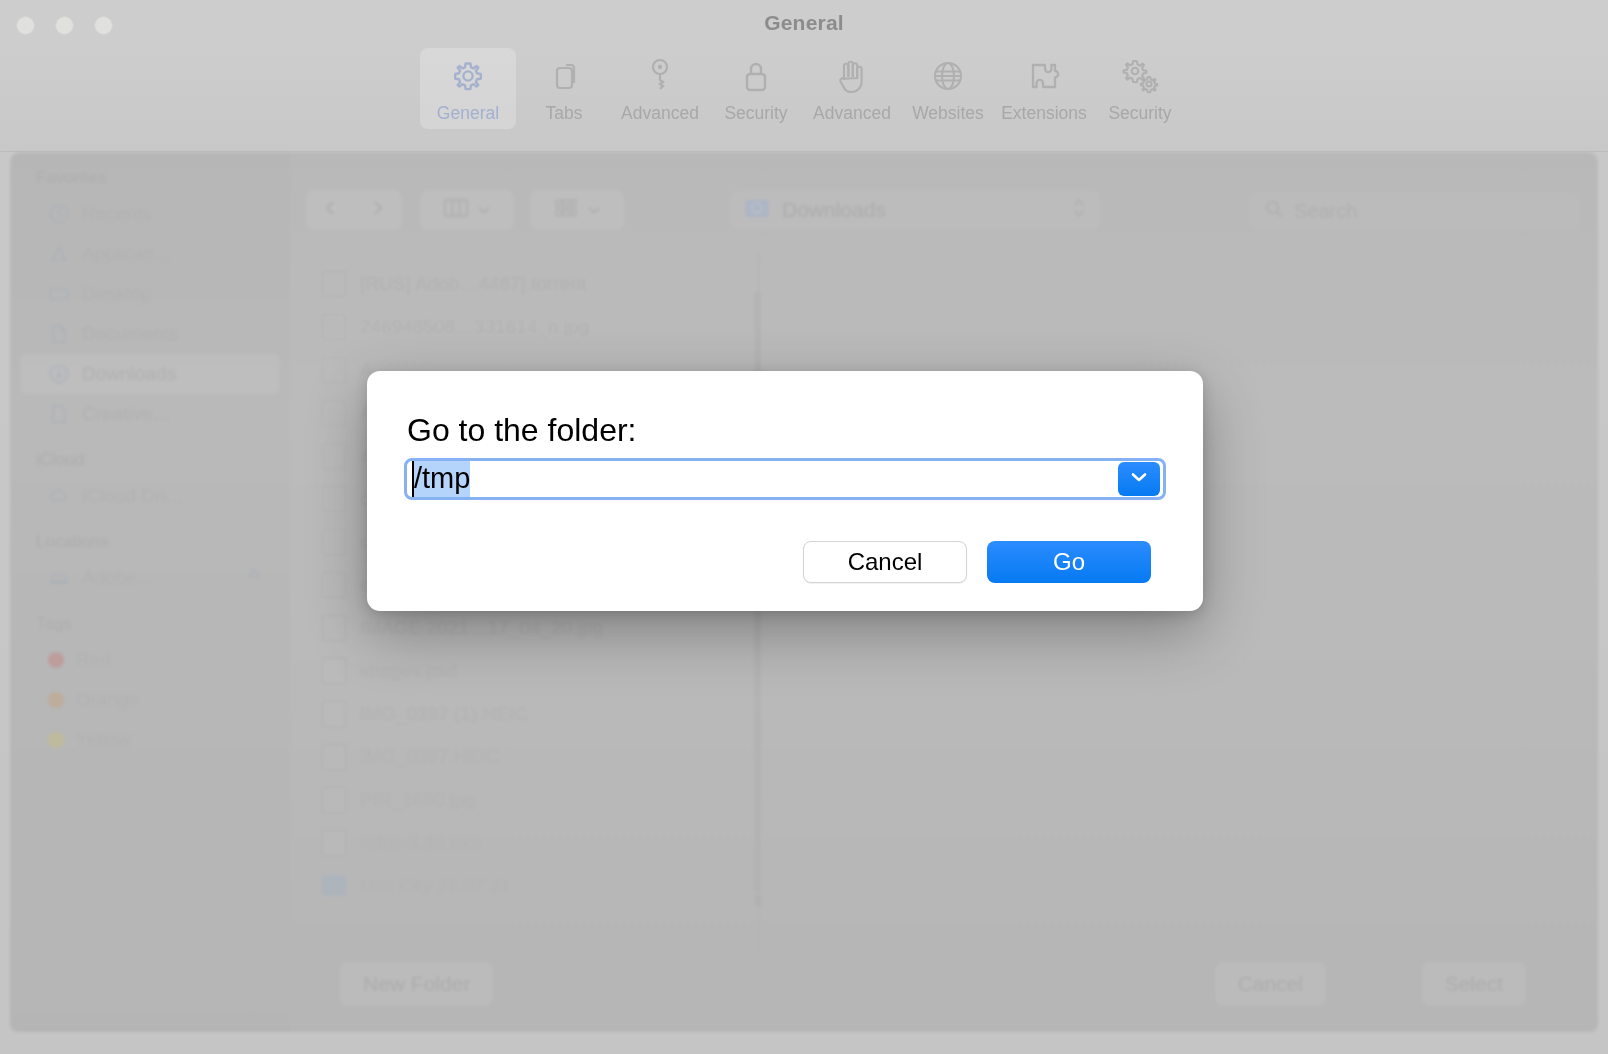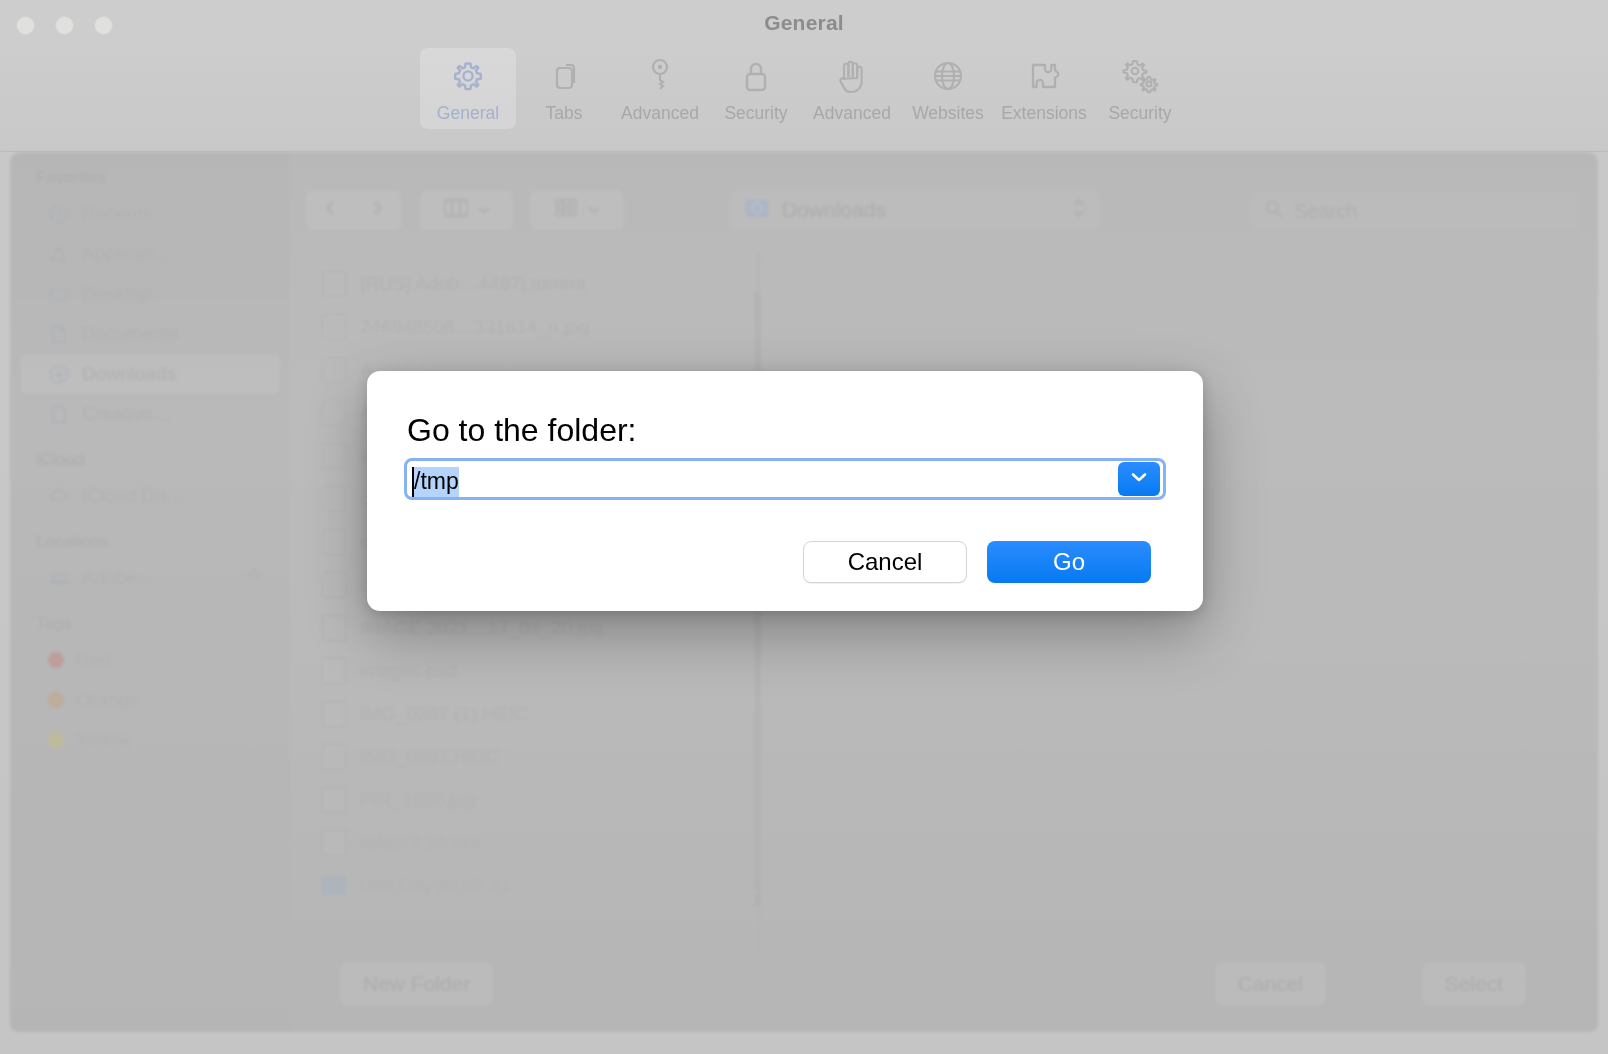--- a/index.html
+++ b/index.html
@@ -177,23 +177,23 @@
   .combo-wrap {
     position: absolute; left: 37px; top: 87px;
     width: 762px; height: 42px;
     border-radius: 8px;
     border: 3.5px solid #86b2f4;
     background: #fff;
     display: flex; align-items: center;
   }
   .combo-input {
     flex: 1; height: 100%;
-    display: flex; align-items: flex-end;
+    display: flex; align-items: flex-start;
     padding-left: 5px;
-    font-size: 23px; color: #000;
+    font-size: 29px; color: #000;
     font-family: "Liberation Sans", sans-serif;
   }
   .sel-text {
     background: #b5d4fb;
     padding: 1px 0 2px 0;
     border-left: 2px solid #000;
   }
   .combo-arrow {
     width: 42px; height: 34px; margin-right: 3px;
     background: linear-gradient(180deg, #2b8cff 0%, #067af2 100%);

